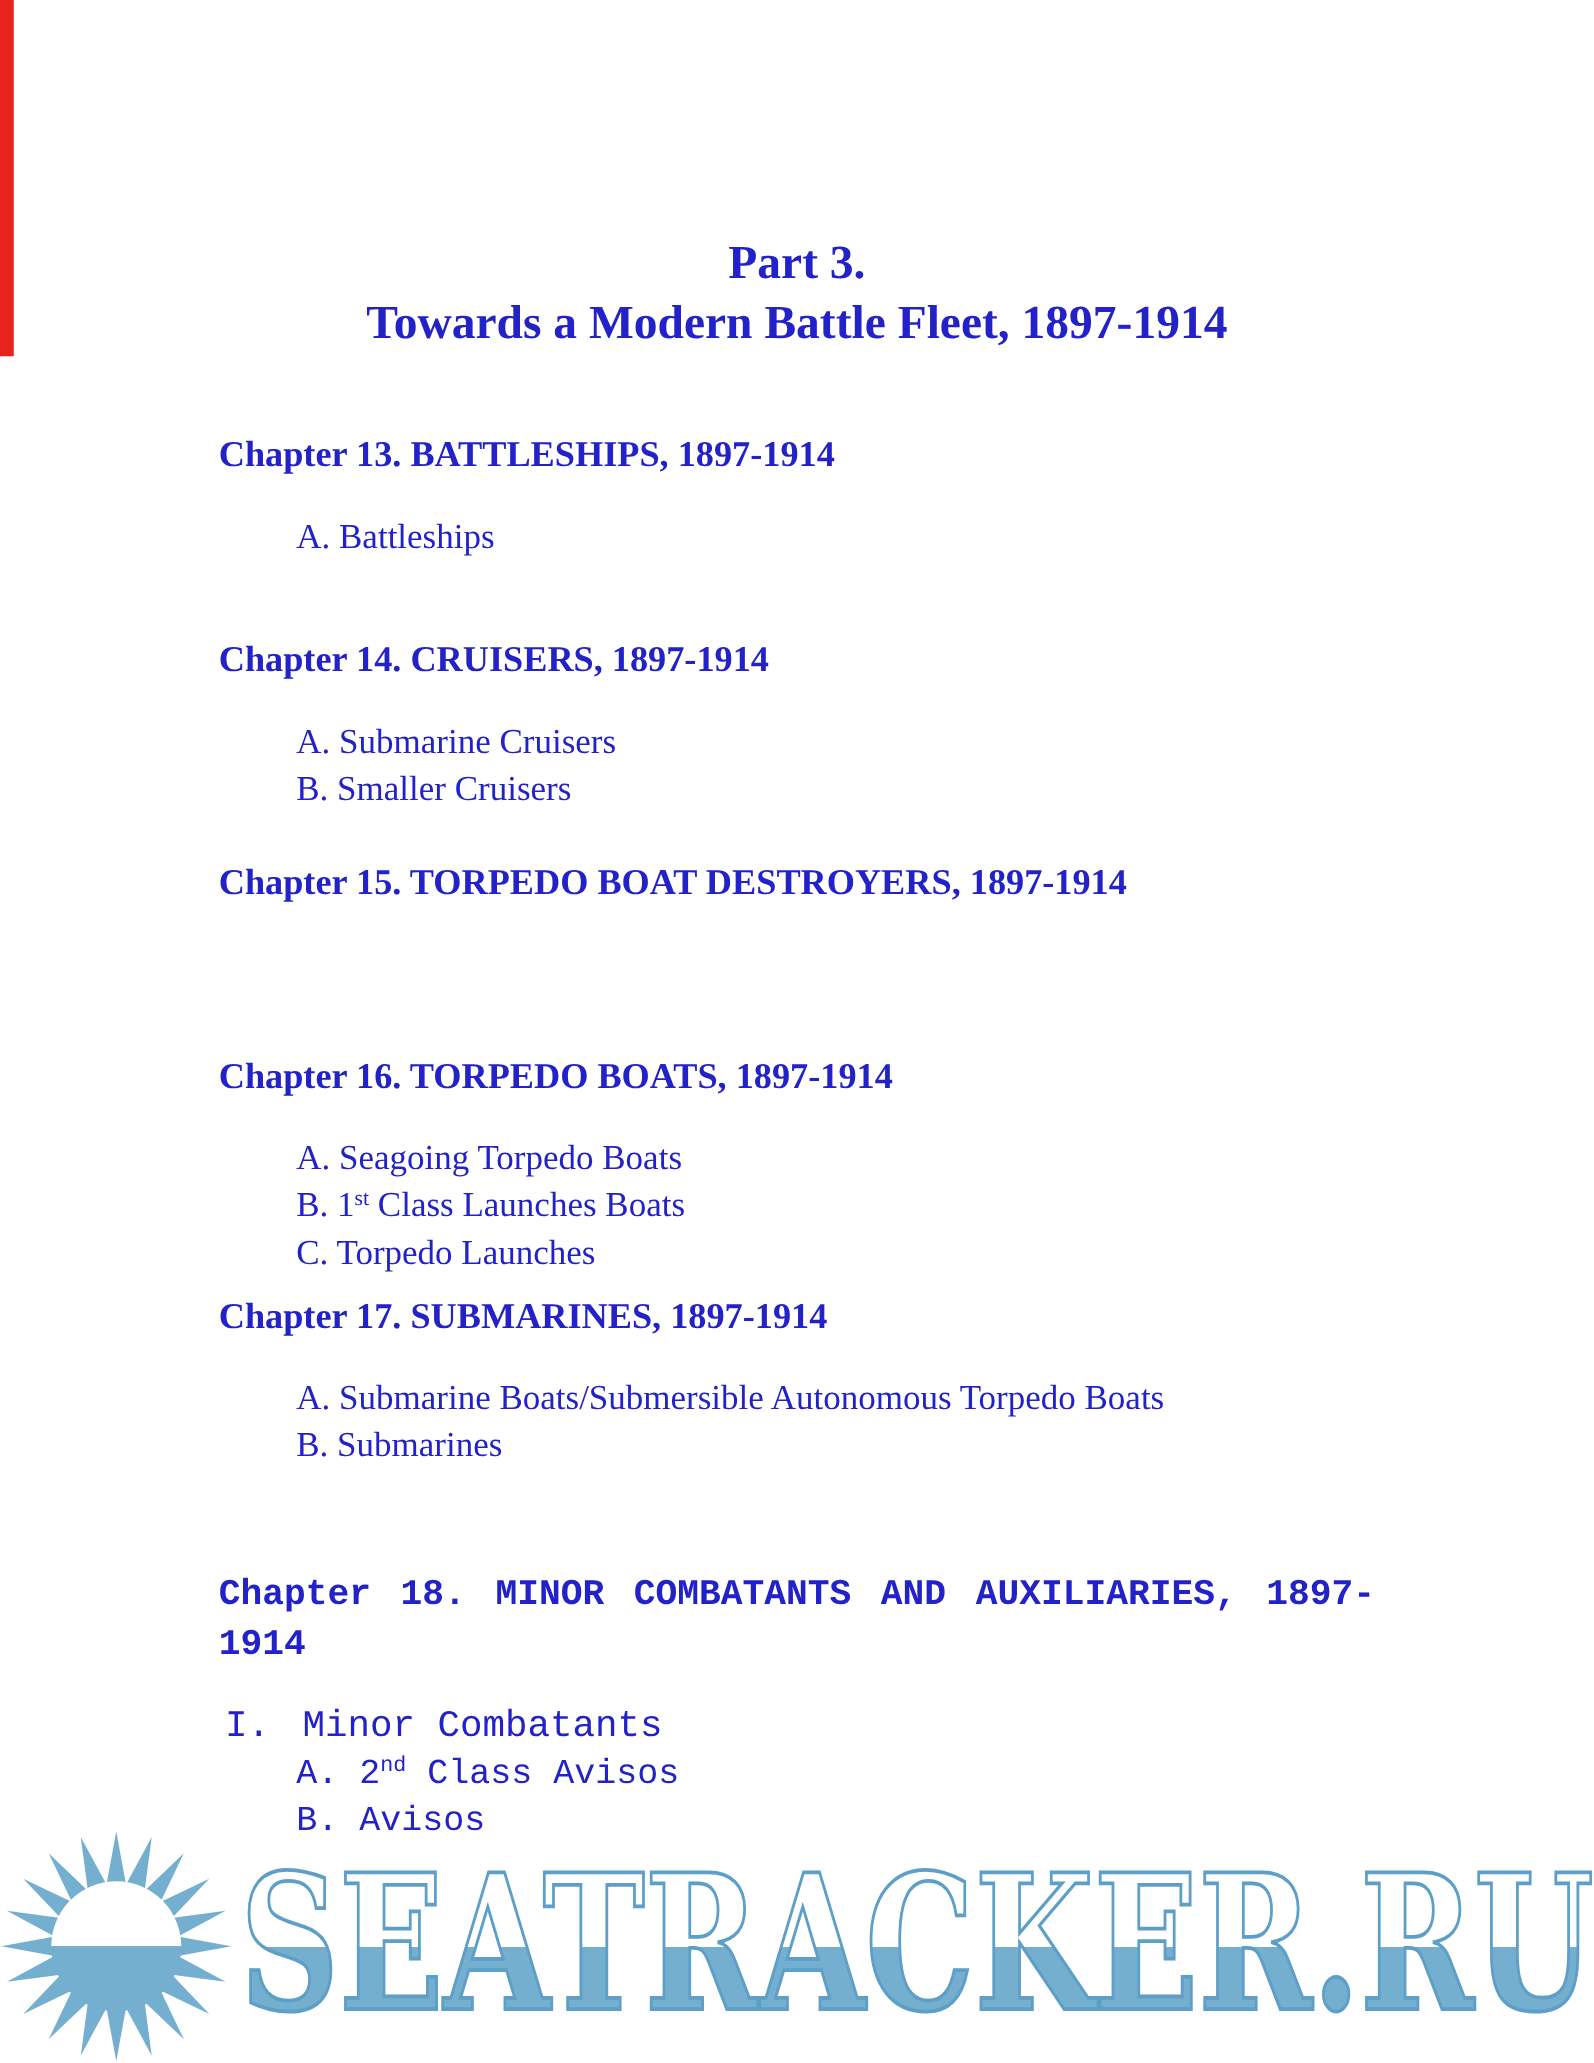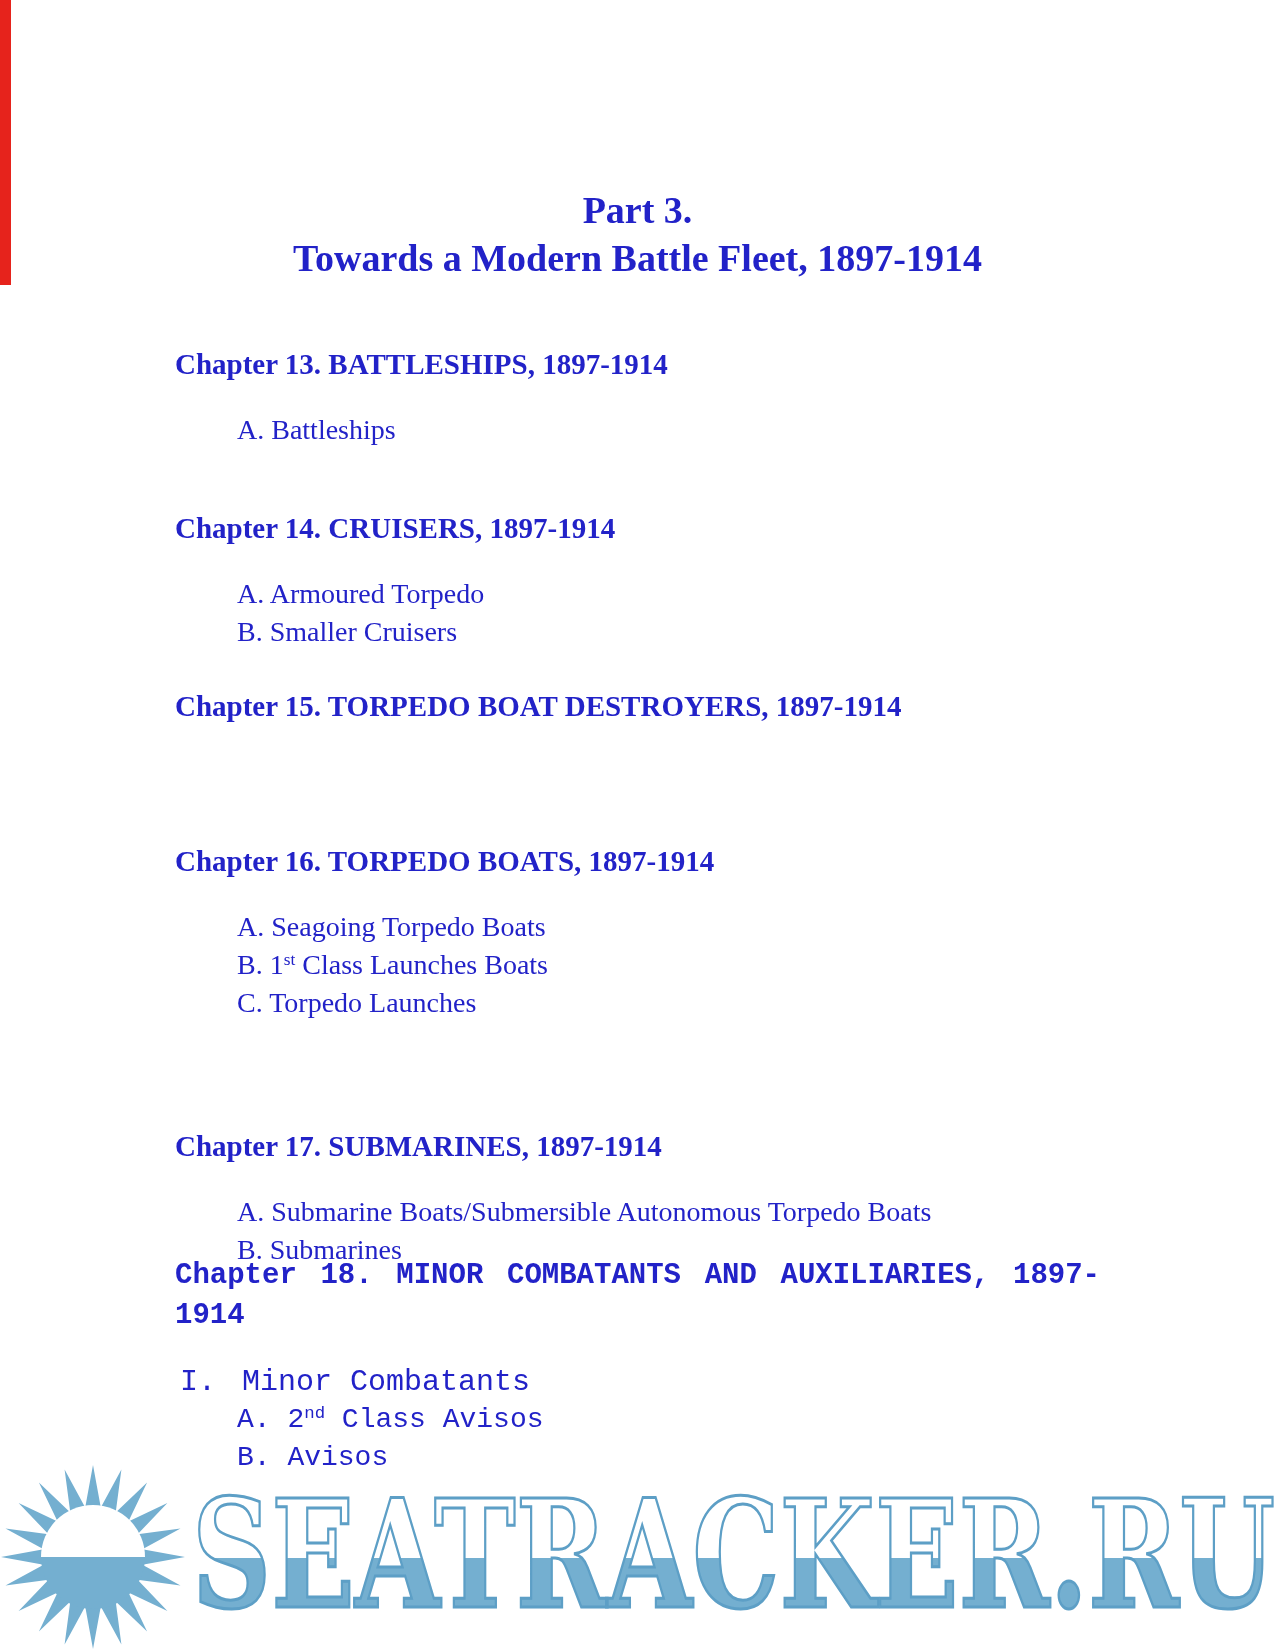--- a/index.html
+++ b/index.html
@@ -35,21 +35,21 @@
   .chapter {
     position: absolute;
     left: 175px;
     width: 925px;
     color: #2222c8;
   }
   .ch13 { top: 344px; }
   .ch14 { top: 508px; }
   .ch15 { top: 686px; }
   .ch16 { top: 841px; }
-  .ch17 { top: 1126px; }
+  .ch17 { top: 1033px; }
   .ch18 { top: 1256px; font-family: Liberation Mono, monospace; }
 
   .chapter h2 {
     font-size: 29px;
     font-weight: bold;
     line-height: 40px;
     margin: 0 0 27px 0;
   }
   .chapter h2.justified {
     text-align: justify;
@@ -103,21 +103,21 @@
     <div>Towards a Modern Battle Fleet, 1897-1914</div>
   </header>
 
   <section class="chapter ch13">
     <h2>Chapter 13. BATTLESHIPS, 1897-1914</h2>
     <div class="toc-item">A. Battleships</div>
   </section>
 
   <section class="chapter ch14">
     <h2>Chapter 14. CRUISERS, 1897-1914</h2>
-    <div class="toc-item">A. Armoured Torpedo</div>
+    <div class="toc-item">A. Submarine Cruisers</div>
     <div class="toc-item">B. Smaller Cruisers</div>
   </section>
 
   <section class="chapter ch15">
     <h2>Chapter 15. TORPEDO BOAT DESTROYERS, 1897-1914</h2>
   </section>
 
   <section class="chapter ch16">
     <h2>Chapter 16. TORPEDO BOATS, 1897-1914</h2>
     <div class="toc-item">A. Seagoing Torpedo Boats</div>

